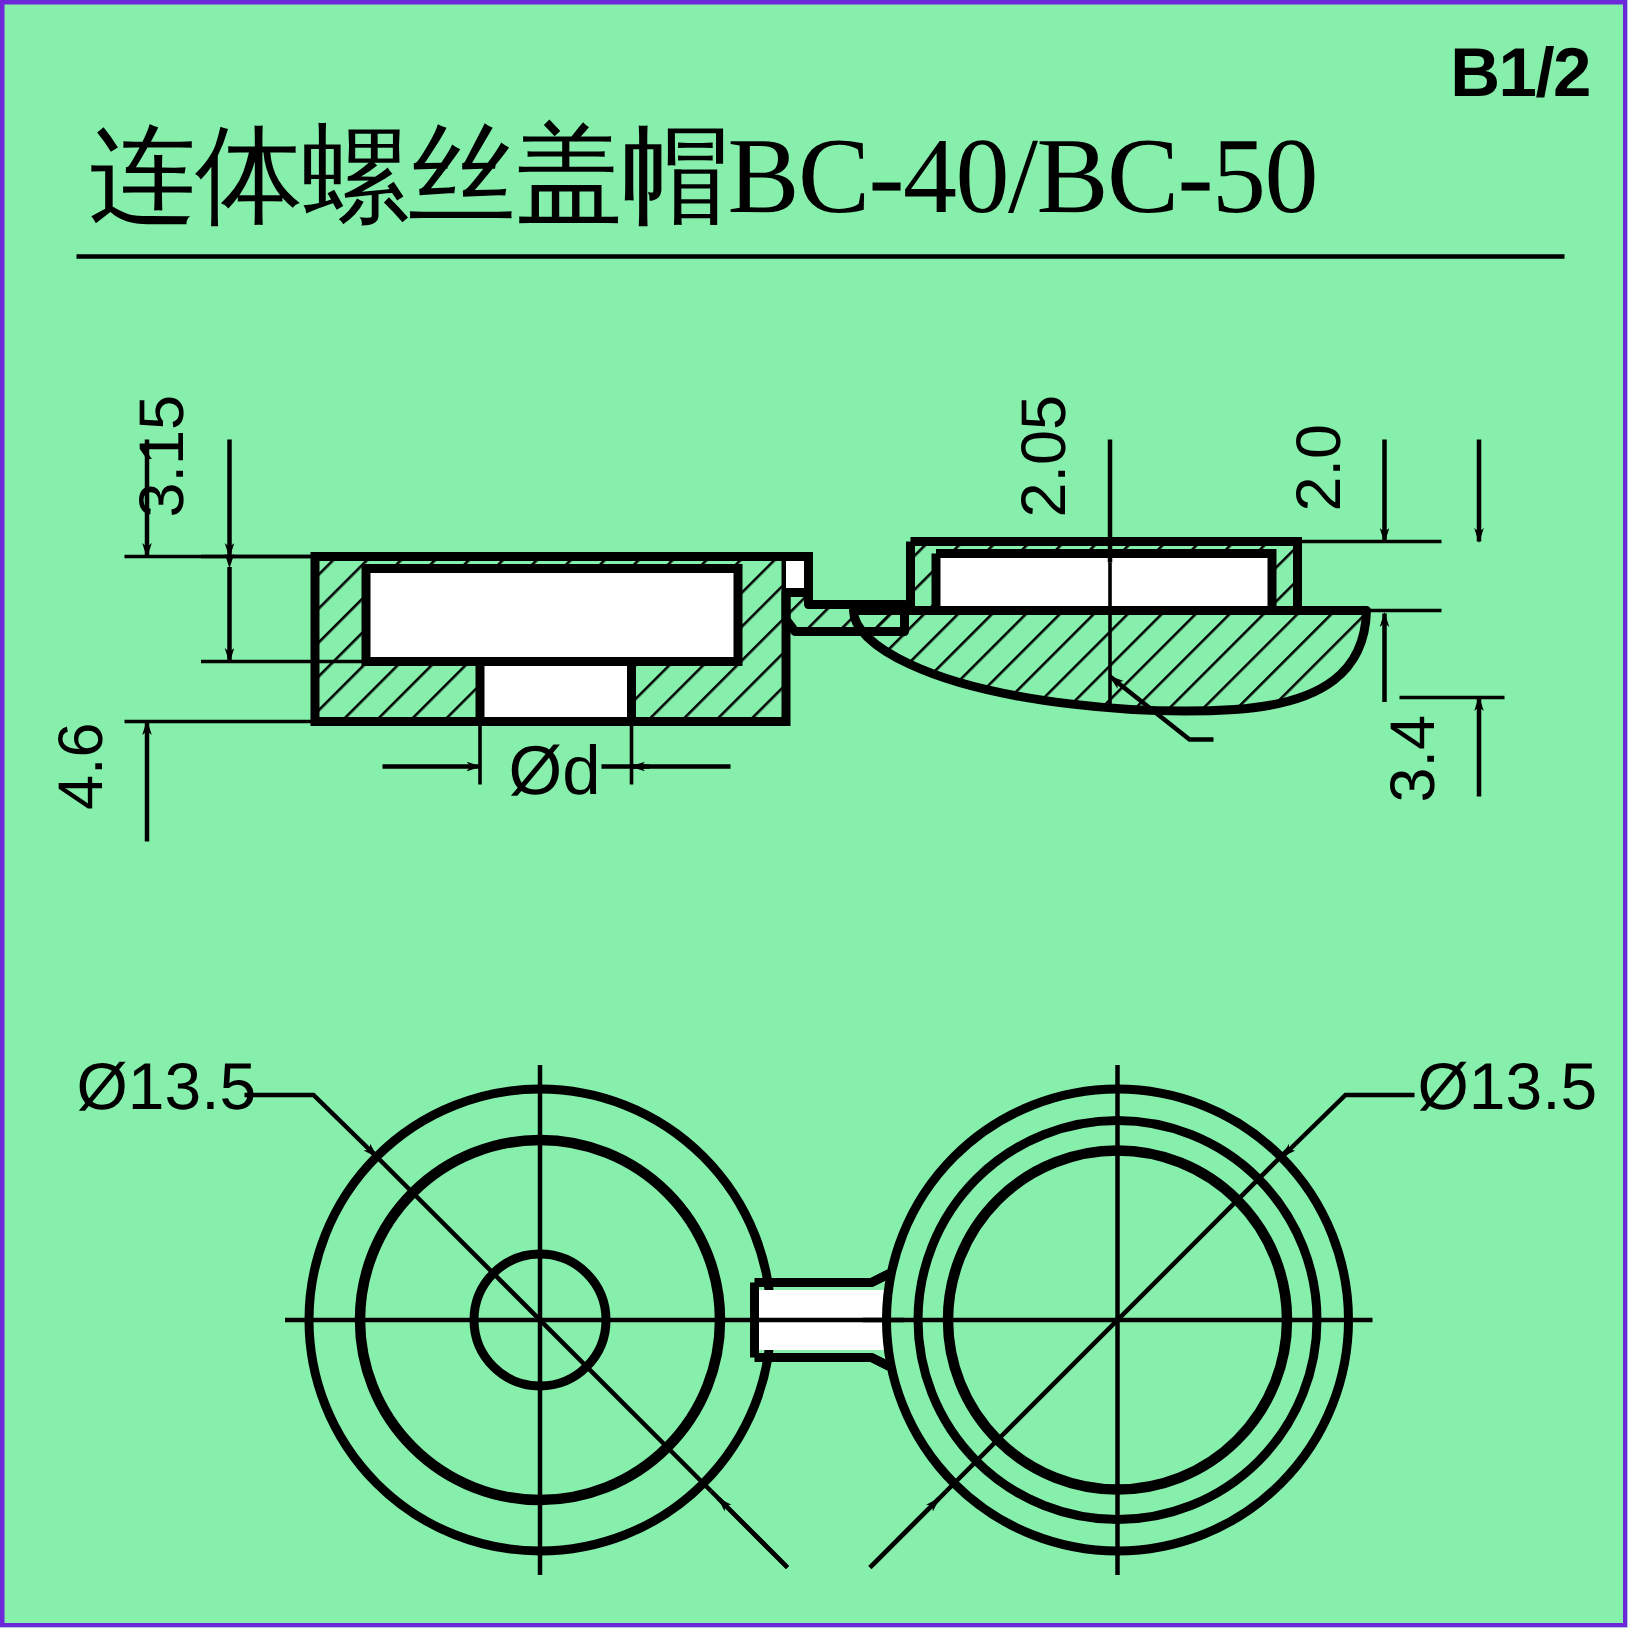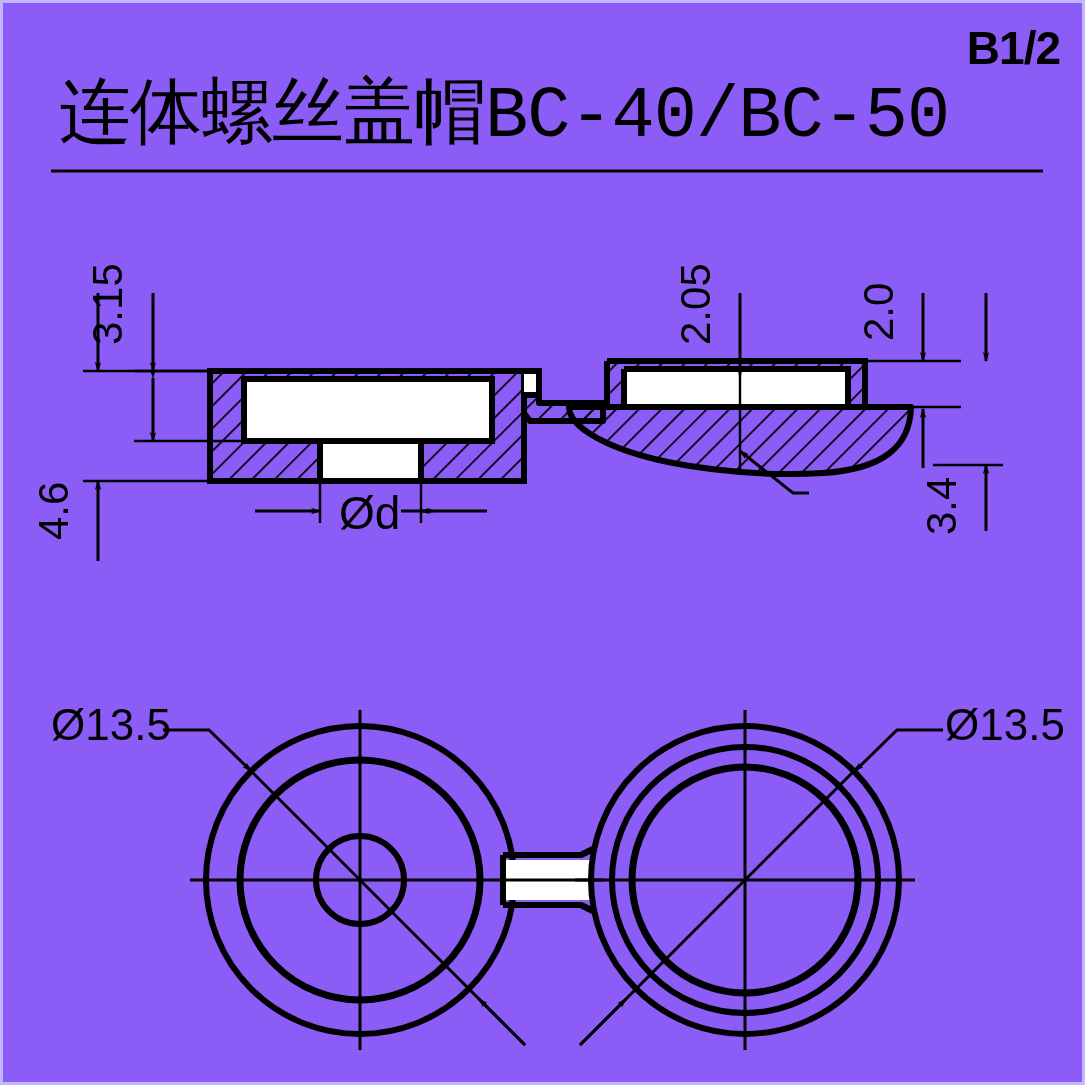--- a/index.html
+++ b/index.html
@@ -7,22 +7,22 @@
     padding: 0;
     background: #ffffff;
   }
   body {
     font-family: "Liberation Sans", sans-serif;
   }
   #page {
     position: relative;
     width: 1085px;
     height: 1085px;
-    background: #8b5cf6;
-    border: 3px solid #c4b5fd;
+    background: #86efac;
+    border: 3px solid #6d28d9;
     box-sizing: border-box;
     overflow: hidden;
   }
   #drawing {
     position: absolute;
     left: 0;
     top: 0;
     width: 1085px;
     height: 1085px;
   }
@@ -37,21 +37,21 @@
     top: 22px;
     font-size: 46px;
     font-family: "Liberation Sans", sans-serif;
     font-weight: 700;
     letter-spacing: -1px;
   }
   #title-text {
     left: 56px;
     top: 78px;
     font-size: 72px;
-    font-family: Liberation Mono, monospace;
+    font-family: Liberation Serif, serif;
     letter-spacing: -1px;
   }
   .dim-v {
     font-size: 42px;
     font-family: "Liberation Sans", sans-serif;
     transform-origin: left bottom;
     transform: rotate(-90deg);
   }
   .dim-h {
     font-size: 42px;

